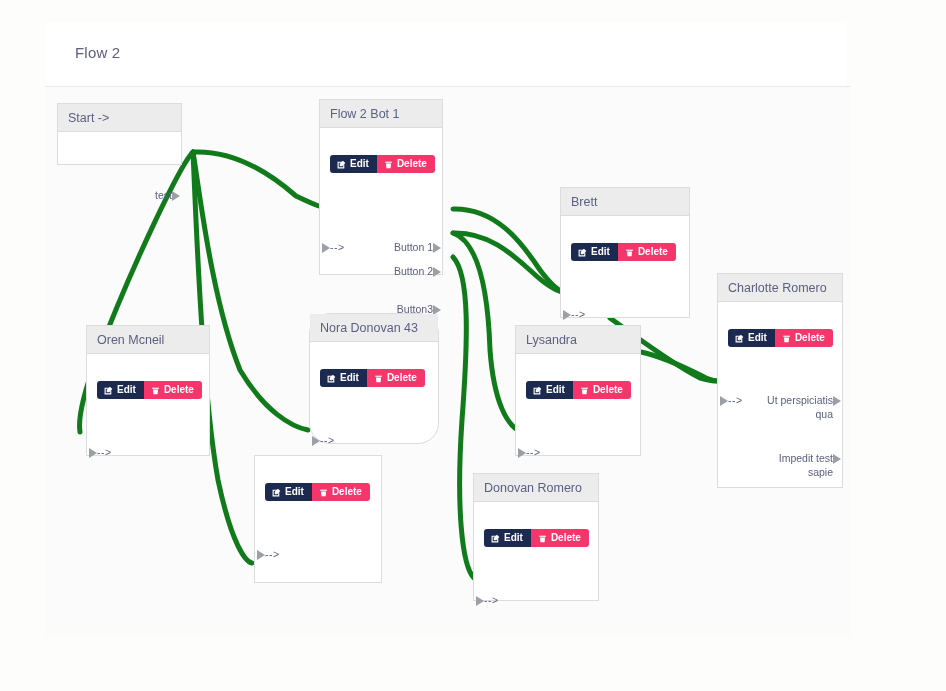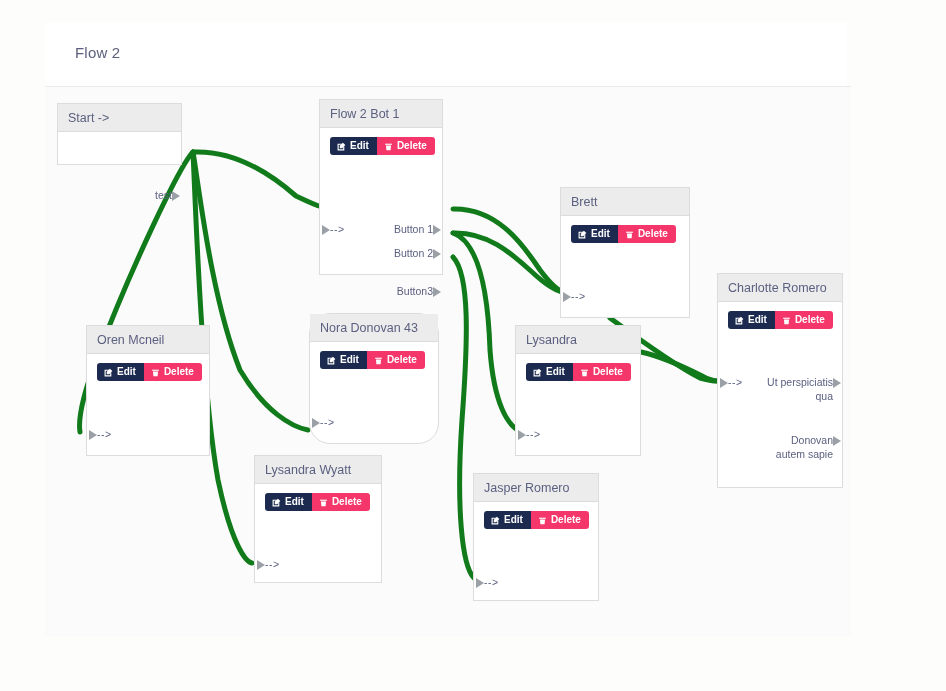--- a/index.html
+++ b/index.html
@@ -66,20 +66,21 @@
     font-weight: normal;
     color: #5b6080;
   }
   .node-body {
     position: relative;
     height: calc(100% - 29px);
   }
   .btn-row {
     padding: 9px 0 0 10px;
     display: flex;
+    margin-top: 18px;
   }
   .btn {
     display: inline-flex;
     align-items: center;
     gap: 4px;
     font-size: 10px;
     font-weight: bold;
     color: #ffffff;
     padding: 4px 8px 4px 7px;
     line-height: 1;
@@ -271,21 +272,20 @@
         </button>
       </div>
       <div class="port port-in" style="top:73px;">
         <span class="port-dot-in" style="top:3px;"></span>
         <span>--&gt;</span>
       </div>
     </div>
   </div>
 
   <div class="node" style="left:254px; top:455px; width:128px; height:128px;">
-    <div class="node-header">Lysandra Wyatt</div>
     <div class="node-body">
       <div class="btn-row">
         <button class="btn btn-edit">
           <span>
               <svg width="9" height="9" viewBox="0 0 16 16">
                 <path fill="#fff" d="M1 3h8v2H3v8h8V8h2v7H1z"></path>
                 <path fill="#fff" d="M10.5 1.2l4.3 4.3-5.6 5.6-4.3-.0.0-4.3z"></path>
               </svg>
             </span>
           <span>Edit</span>
@@ -361,21 +361,21 @@
         </button>
       </div>
       <div class="port port-in" style="top:73px;">
         <span class="port-dot-in" style="top:3px;"></span>
         <span>--&gt;</span>
       </div>
     </div>
   </div>
 
   <div class="node" style="left:473px; top:473px; width:126px; height:128px;">
-    <div class="node-header">Jasper Romero</div>
+    <div class="node-header">Donovan Romero</div>
     <div class="node-body">
       <div class="btn-row">
         <button class="btn btn-edit">
           <span>
               <svg width="9" height="9" viewBox="0 0 16 16">
                 <path fill="#fff" d="M1 3h8v2H3v8h8V8h2v7H1z"></path>
                 <path fill="#fff" d="M10.5 1.2l4.3 4.3-5.6 5.6-4.3-.0.0-4.3z"></path>
               </svg>
             </span>
           <span>Edit</span>
@@ -422,19 +422,19 @@
       </div>
       <div class="port port-in" style="top:73px;">
         <span class="port-dot-in" style="top:3px;"></span>
         <span>--&gt;</span>
       </div>
       <div class="port port-out" style="top:73px; width:70px;">
         <span>Ut perspiciatis qua</span>
         <span class="port-dot-out" style="top:3px;"></span>
       </div>
       <div class="port port-out" style="top:131px; width:70px;">
-        <span>Donovan autem sapie</span>
+        <span>Impedit test sapie</span>
         <span class="port-dot-out" style="top:3px;"></span>
       </div>
     </div>
   </div>
 
 </div>
 
 </body></html>

